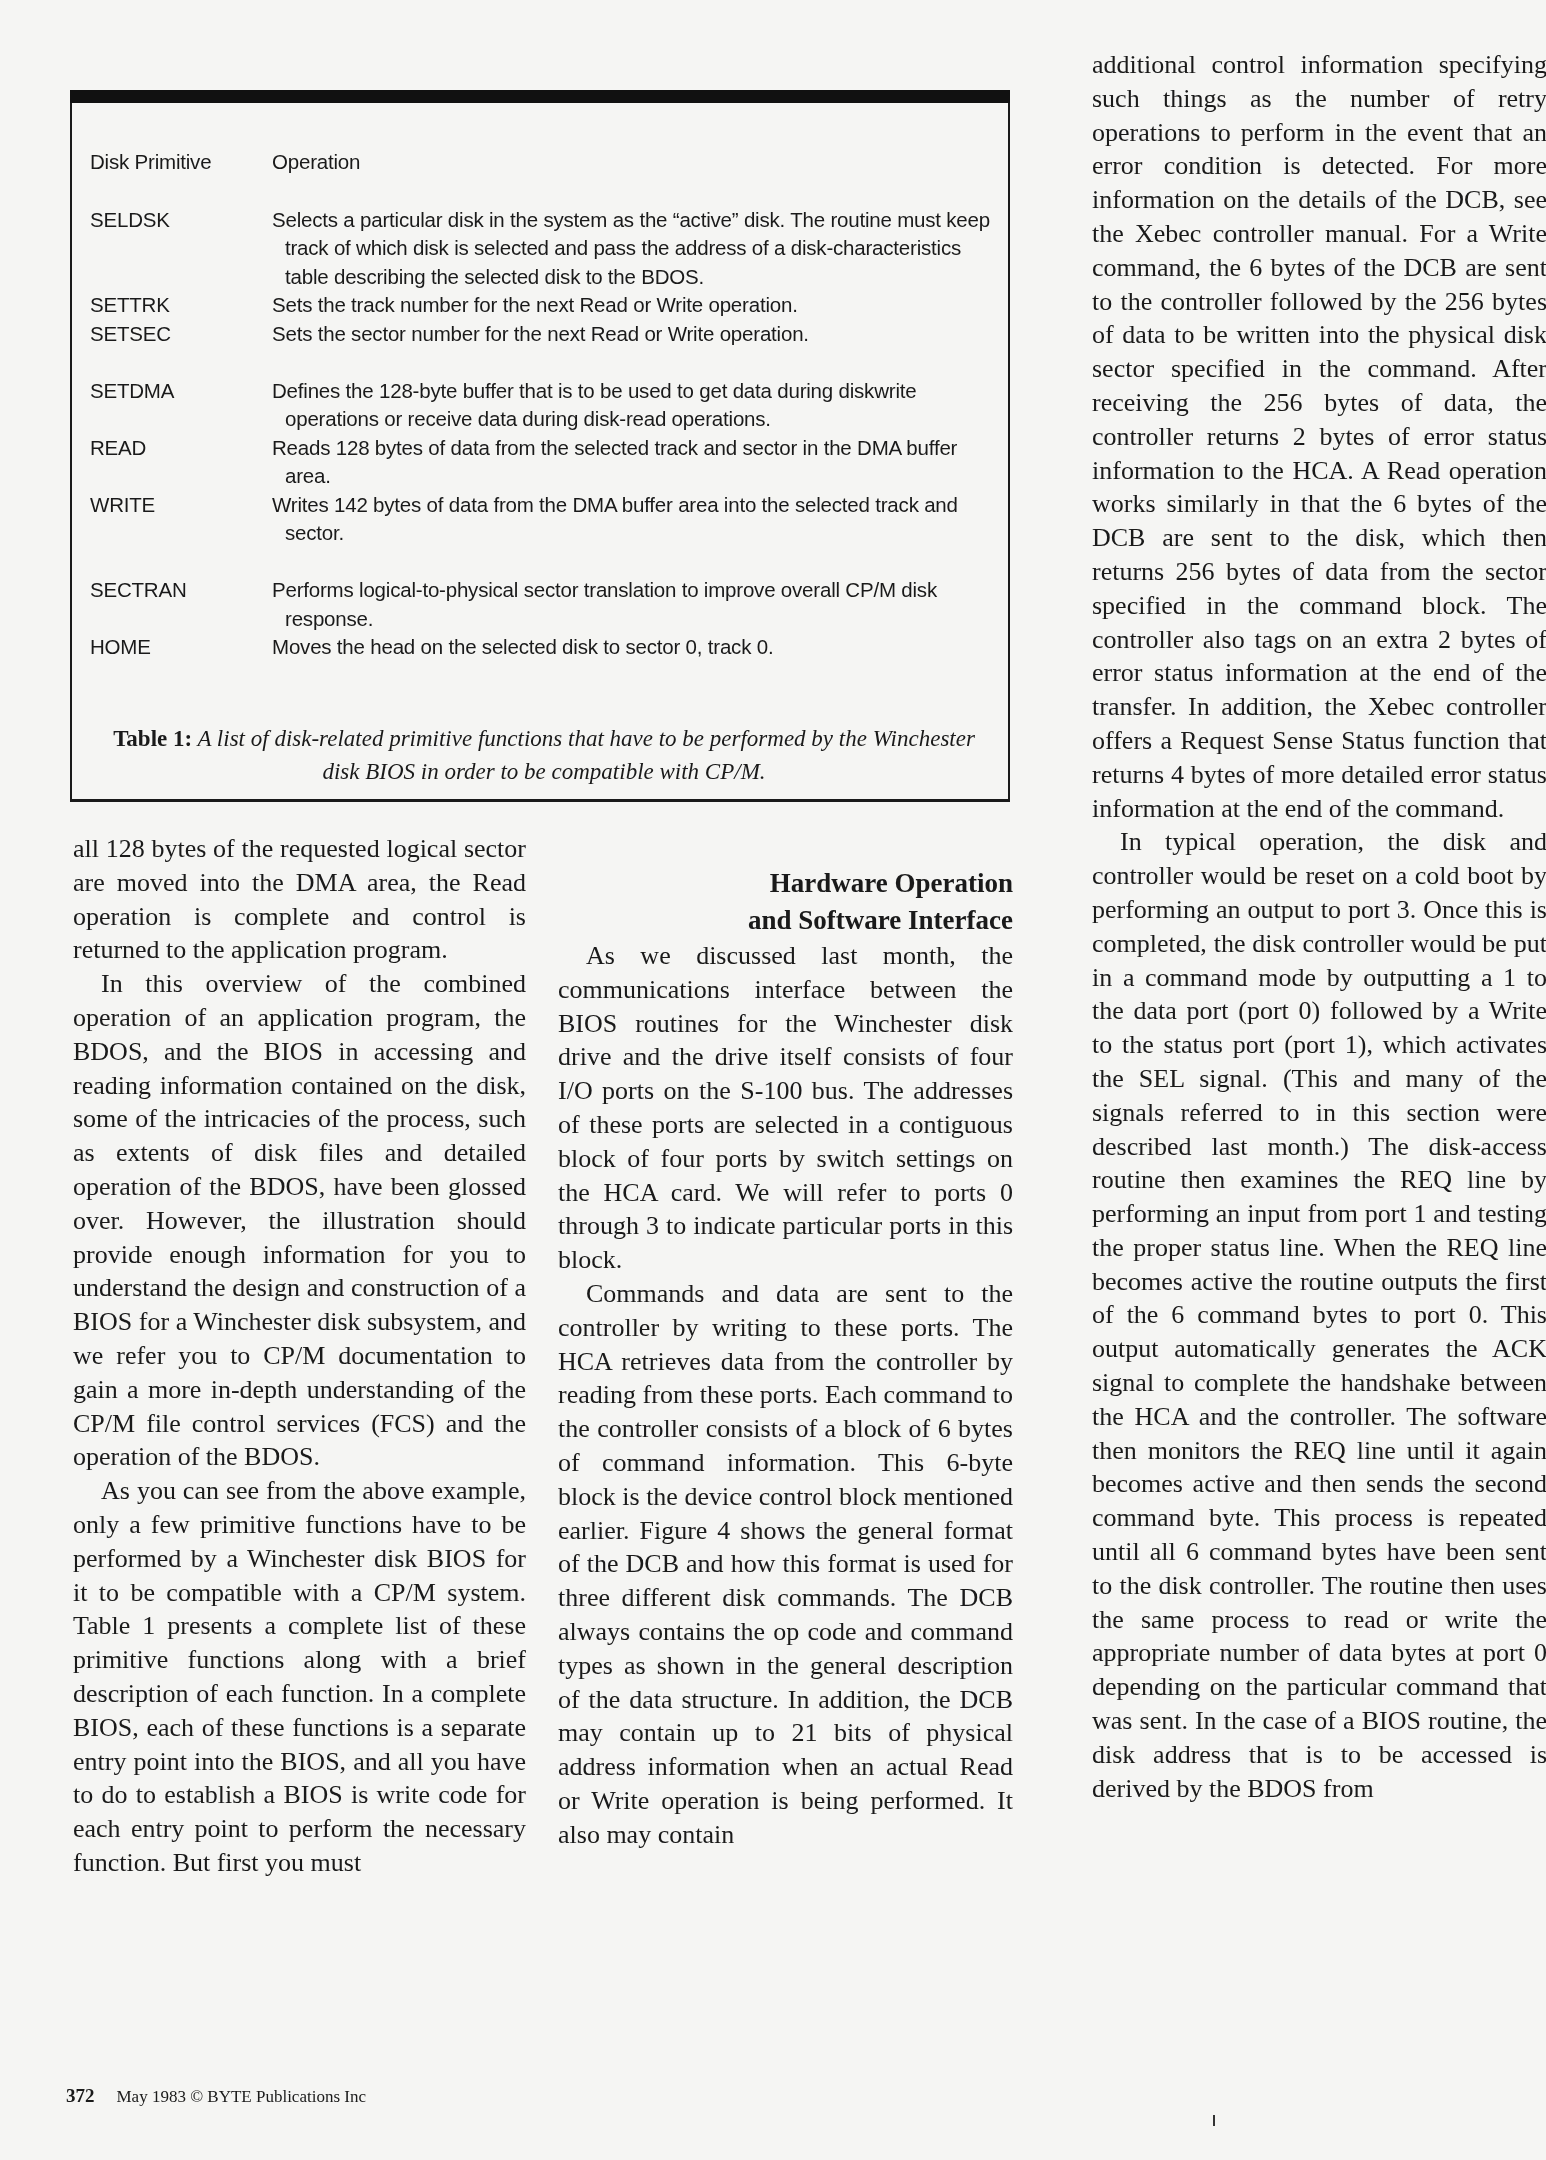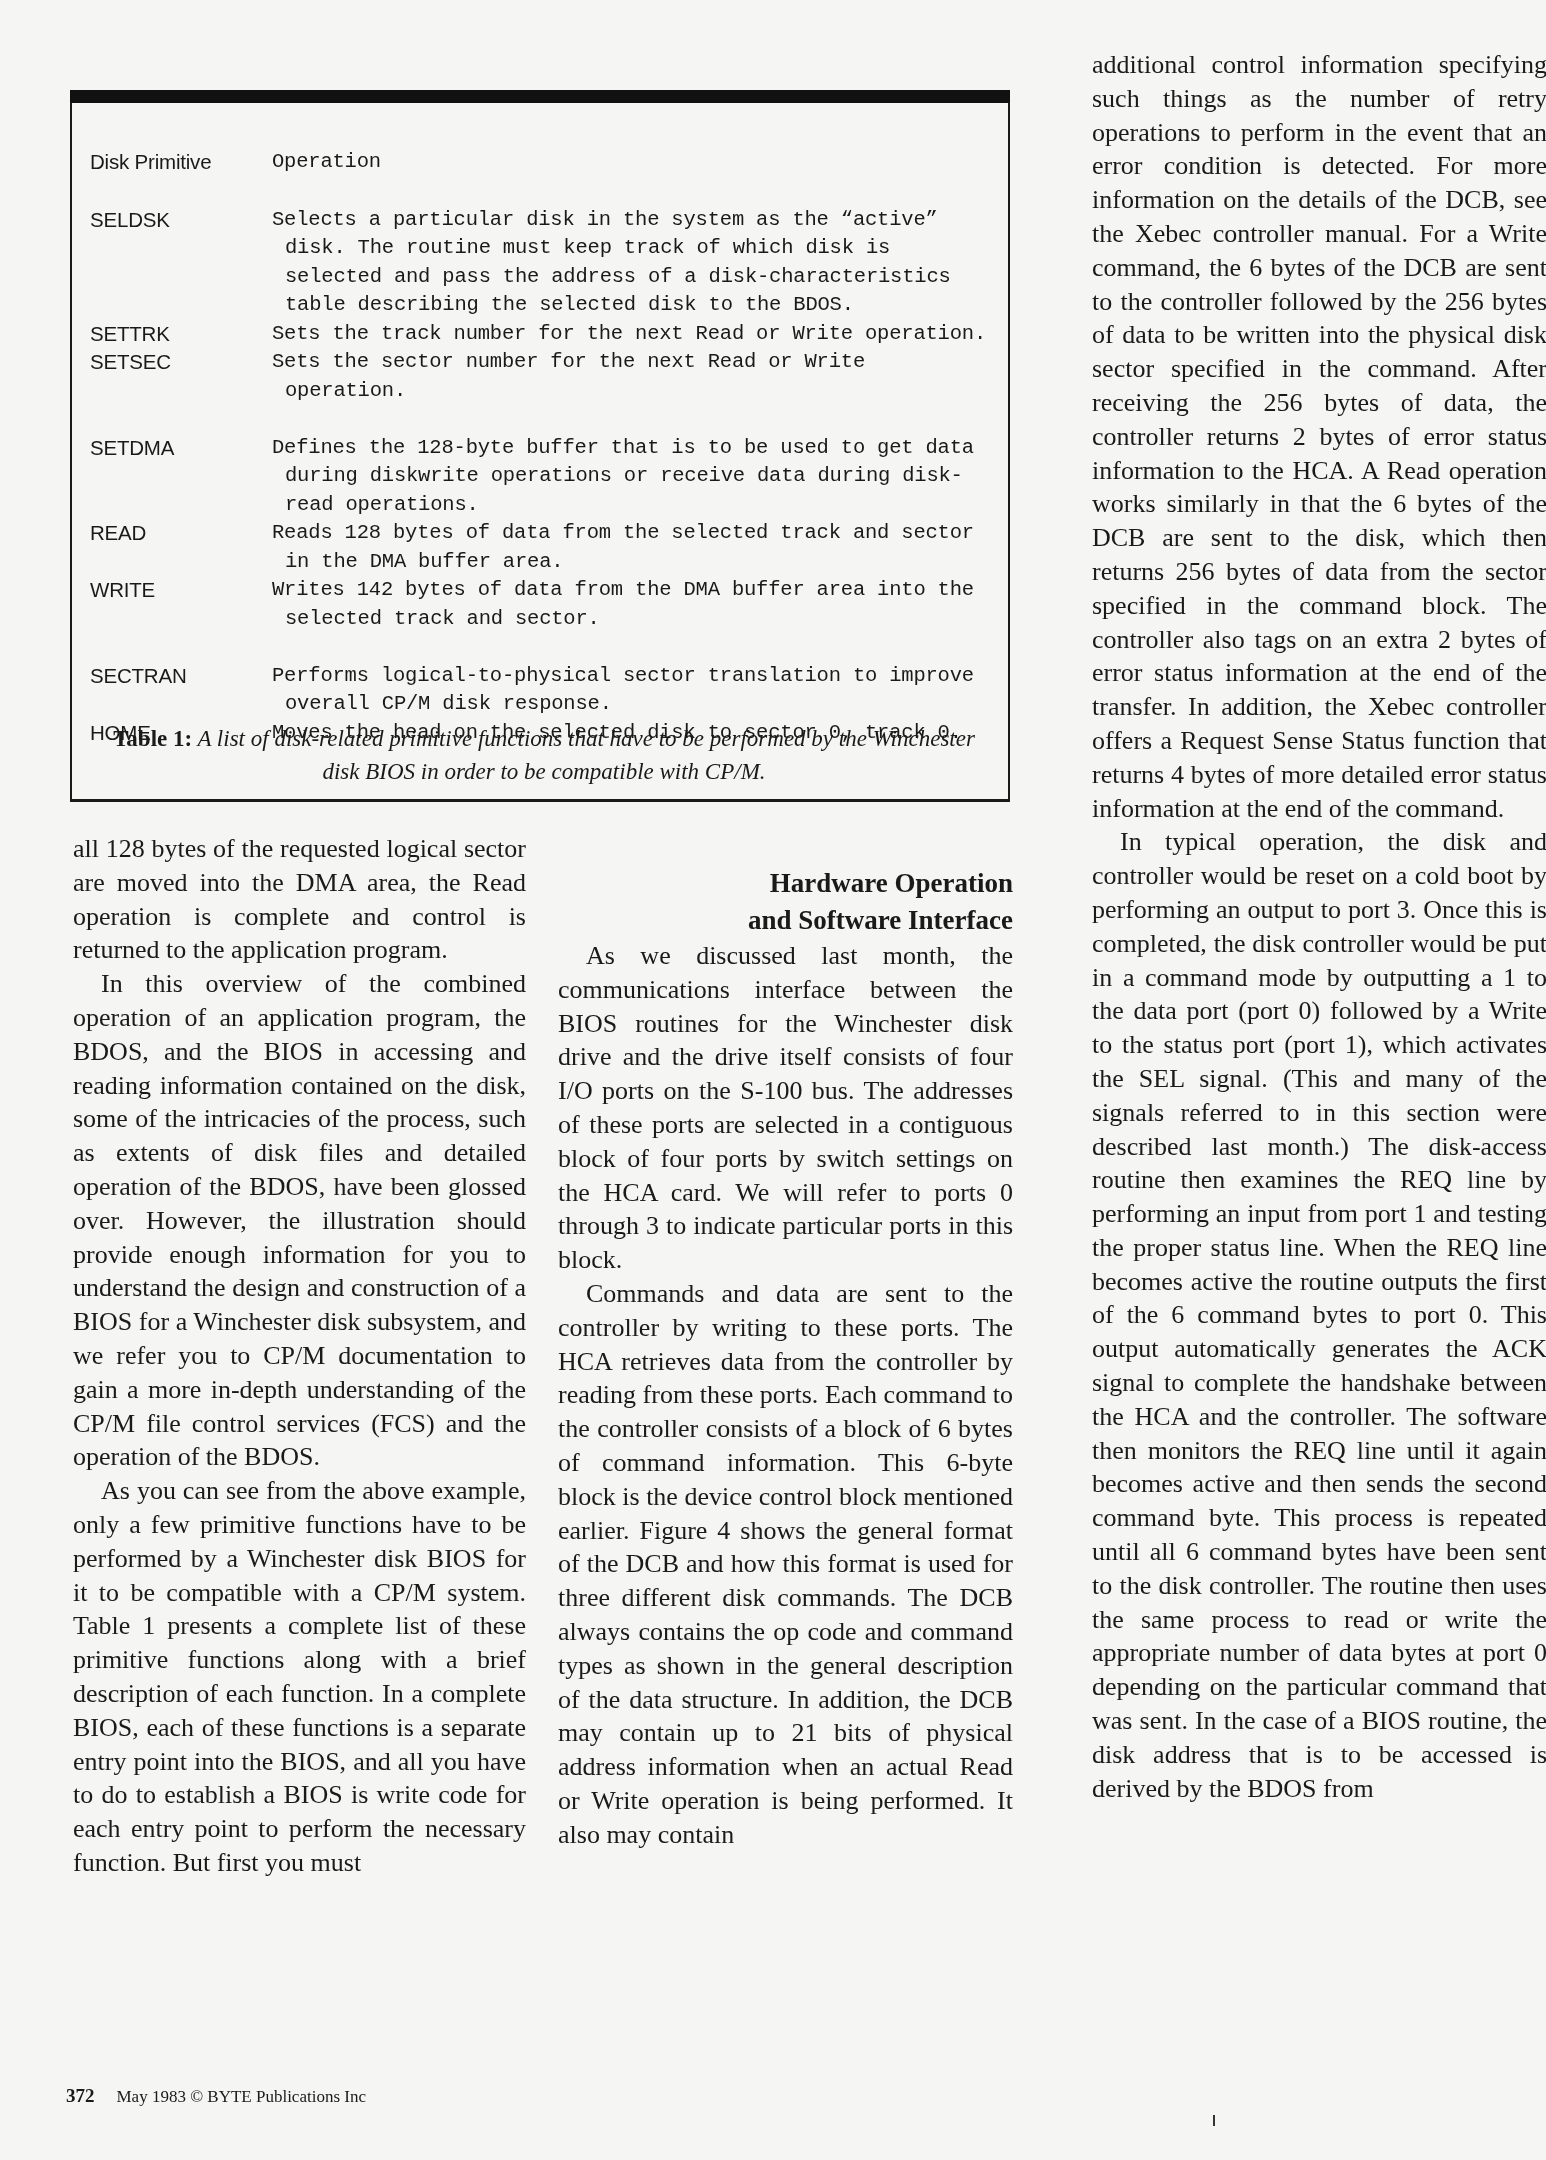--- a/index.html
+++ b/index.html
@@ -27,21 +27,21 @@
   }
   .tbl {
     position: absolute; left: 18px; top: 58px; right: 14px;
     font-family: "Liberation Sans", sans-serif;
     font-size: 20.5px;
     line-height: 28.5px;
     letter-spacing: -0.2px;
   }
   .tbl .row { display: flex; }
   .tbl .prim { width: 182px; flex: none; }
-  .tbl .op { flex: 1; padding-left: 13px; text-indent: -13px; font-family: Liberation Mono, monospace; }
+  .tbl .op { flex: 1; padding-left: 13px; text-indent: -13px; }
   .tbl .hdr { margin-bottom: 29px; }
   .tbl .gap { height: 28.5px; }
   .caption {
     position: absolute; left: 20px; right: 12px; top: 632px;
     font-family: "Liberation Serif", serif;
     font-size: 23px; line-height: 33px;
     font-style: italic;
     text-align: center;
   }
   .caption b { font-style: normal; font-weight: bold; }

